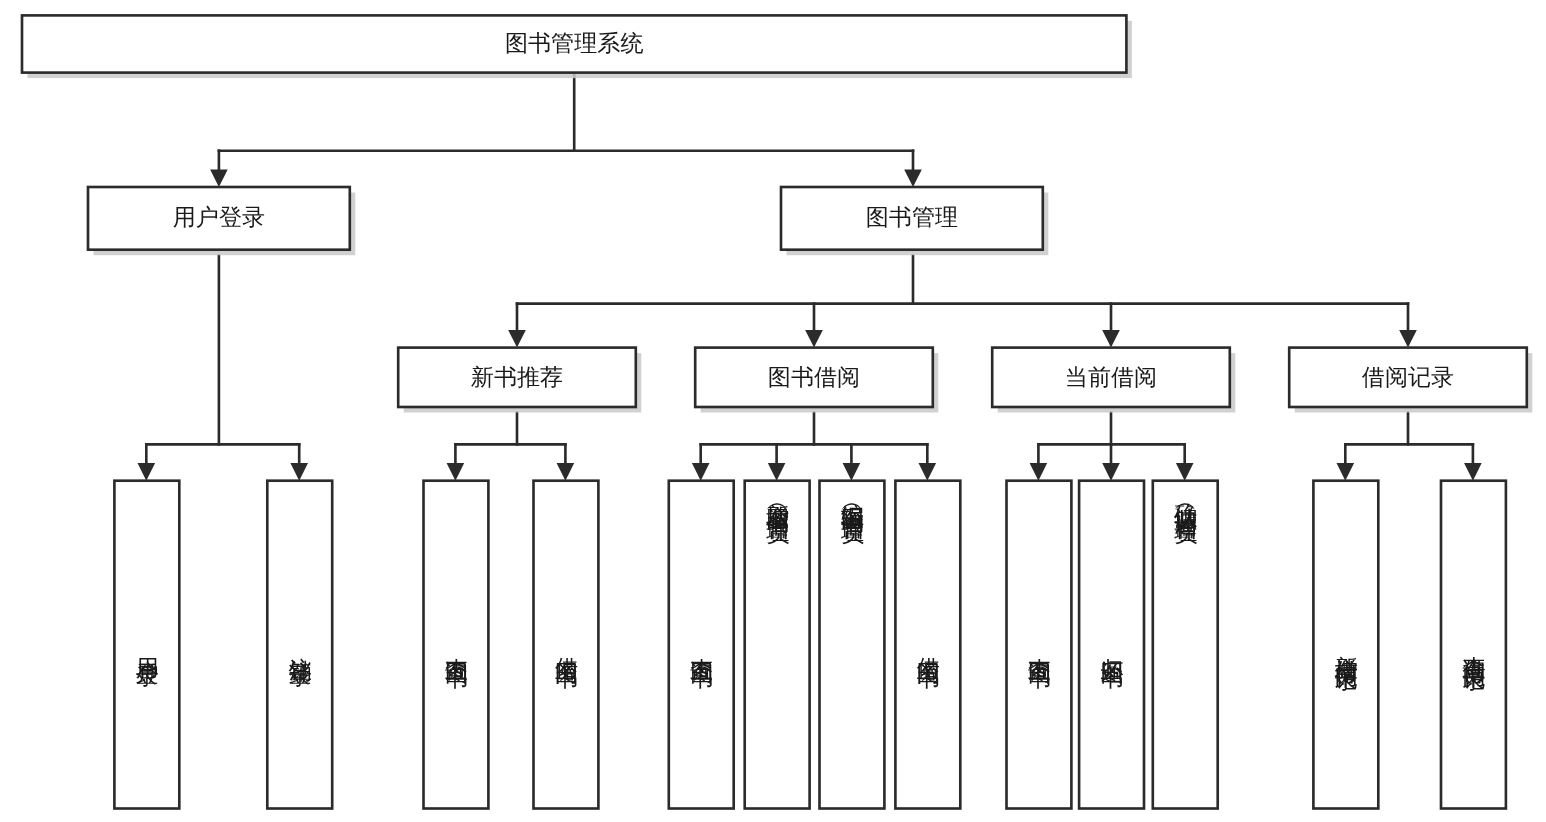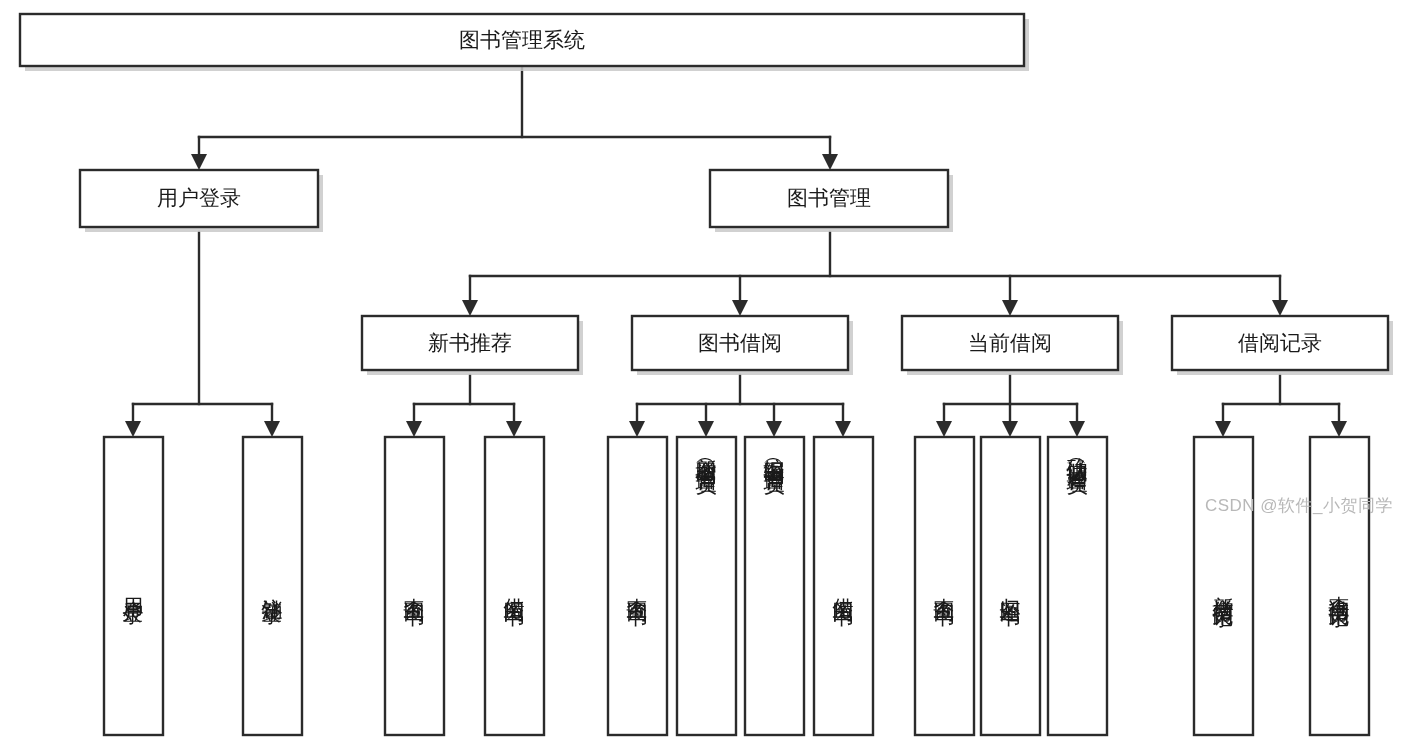--- a/index.html
+++ b/index.html
@@ -268,15 +268,14 @@
     <span class="vlabel-text">确认归还（管理员）</span>
   </div>
 
   <div class="vlabel-wrap" style="left:1194px; top:437px; width:59px; height:298px; align-items:center;">
     <span class="vlabel-text">新增借阅记录</span>
   </div>
   <div class="vlabel-wrap" style="left:1310px; top:437px; width:59px; height:298px; align-items:center;">
     <span class="vlabel-text">查询借阅记录</span>
   </div>
 
-  <div class="watermark">CSDN @软件_小贺同学</div>
 
 </div>
 
 </body></html>

